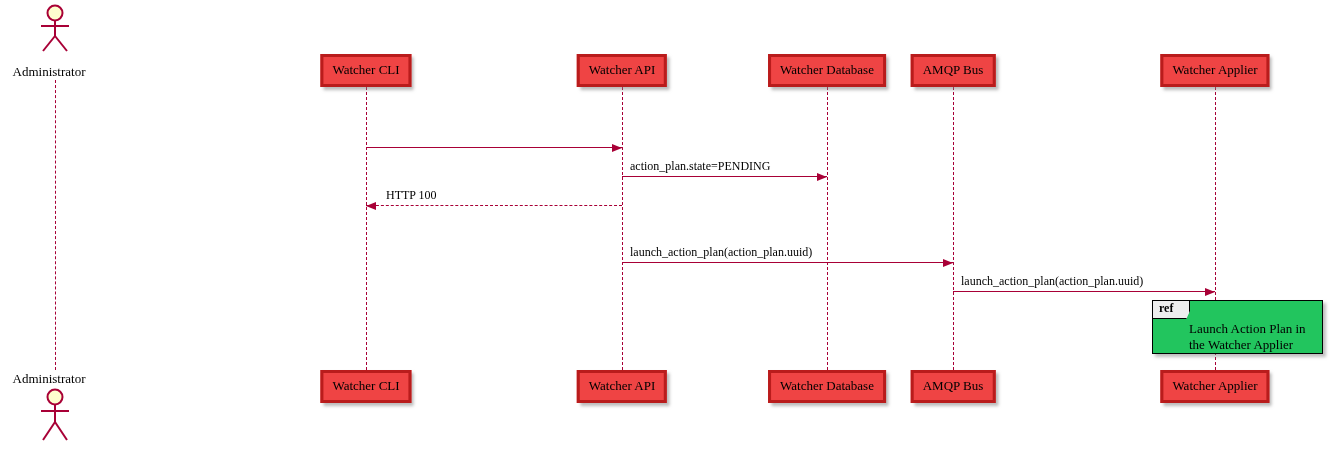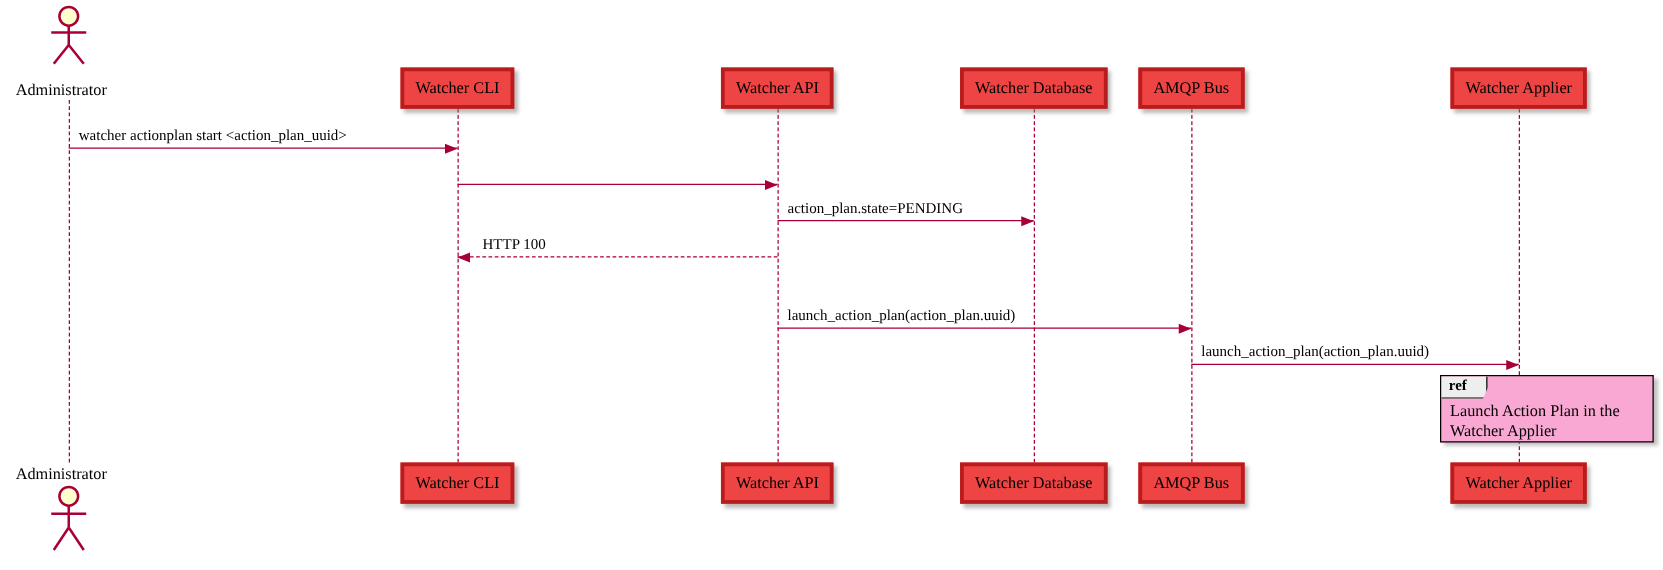--- a/index.html
+++ b/index.html
@@ -61,39 +61,40 @@
     border-bottom: 4px solid transparent;
   }
   .arrow.left {
     left: 0; bottom: -5px;
     border-right: 10px solid #A80036;
     border-top: 4px solid transparent;
     border-bottom: 4px solid transparent;
   }
   .ref {
     position: absolute;
-    background: #f9a8d4;
+    background: #22c55e;
     border: 1.5px solid #000;
     box-shadow: 3px 3px 3px rgba(130,130,130,0.5);
   }
   .ref-tag {
     position: absolute;
     top: 0; left: 0;
     background: #EEEEEE;
     border-right: 1px solid #000;
     border-bottom: 1px solid #000;
     font-weight: bold;
     font-size: 12px;
     padding: 0 16px 2px 6px;
     clip-path: polygon(0 0, 100% 0, 100% 50%, 89% 100%, 0 100%);
   }
   .ref-text {
     padding: 20px 4px 4px 7px;
     font-size: 13px;
     line-height: 16px;
+    margin-left: 29px;
   }
 </style>
 </head>
 <body>
 
 <div class="canvas">
 
   <div class="lifeline" style="left:55px; top:80px; height:290px;"></div>
   <div class="lifeline" style="left:366px; top:82px; height:288px;"></div>
   <div class="lifeline" style="left:622px; top:82px; height:288px;"></div>
@@ -111,25 +112,20 @@
     </svg>
   </div>
   <div class="actor-label" style="left:49px; top:64px;">Administrator</div>
 
   <div class="pbox" style="left:366px; top:54px;">Watcher CLI</div>
   <div class="pbox" style="left:622px; top:54px;">Watcher API</div>
   <div class="pbox" style="left:827px; top:54px;">Watcher Database</div>
   <div class="pbox" style="left:953px; top:54px;">AMQP Bus</div>
   <div class="pbox" style="left:1215px; top:54px;">Watcher Applier</div>
 
-  <div class="message" style="left:55px; top:100px; width:311px;">
-    <div class="msg-label">watcher actionplan start &lt;action_plan_uuid&gt;</div>
-    <div class="msg-line"></div>
-    <div class="arrow right"></div>
-  </div>
 
   <div class="message" style="left:366px; top:129px; width:256px;">
     <div class="msg-line"></div>
     <div class="arrow right"></div>
   </div>
 
   <div class="message" style="left:622px; top:158px; width:205px;">
     <div class="msg-label">action_plan.state=PENDING</div>
     <div class="msg-line"></div>
     <div class="arrow right"></div>

